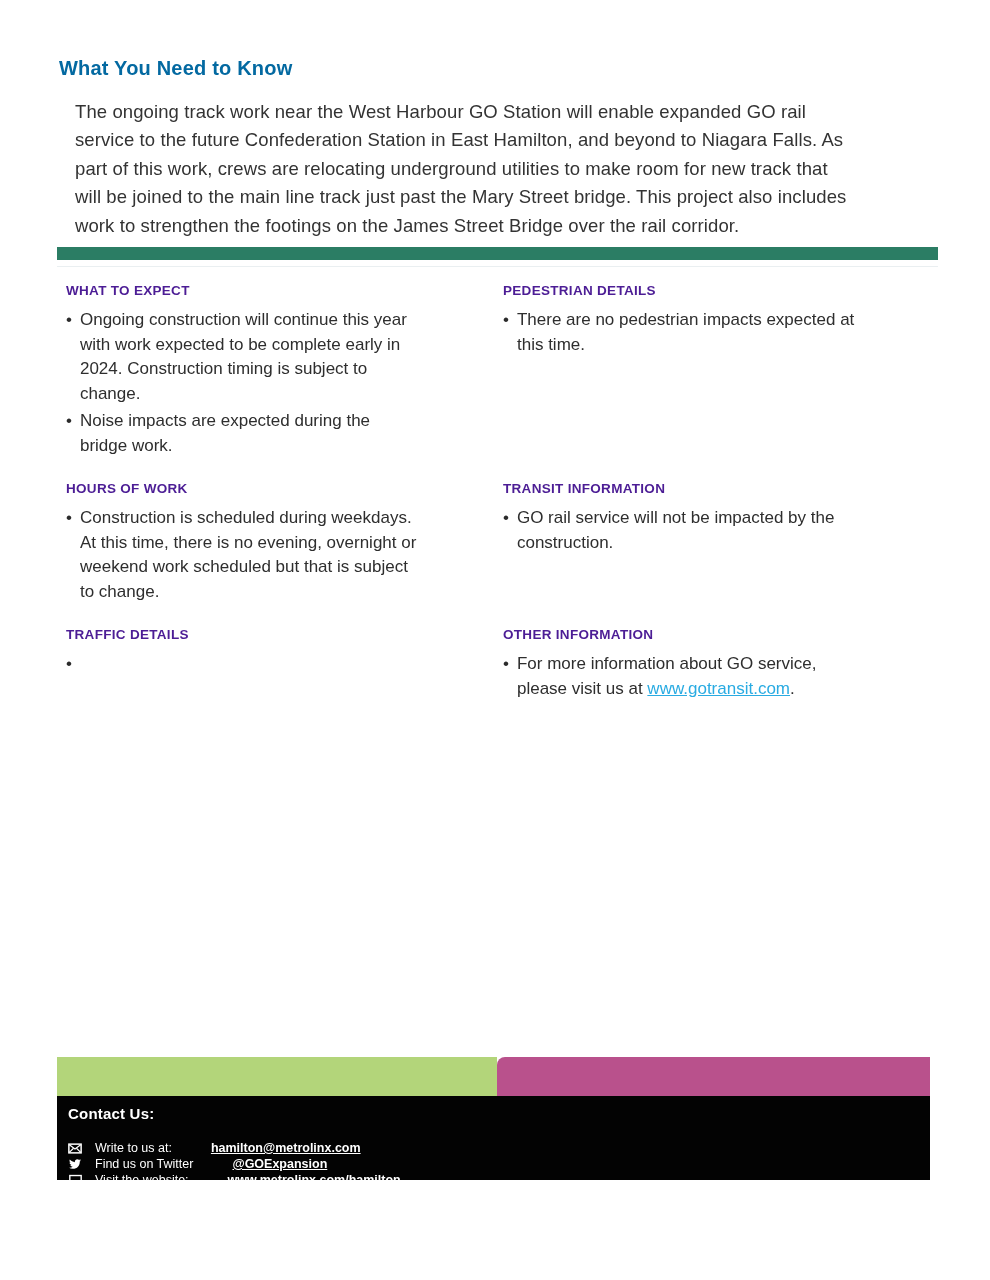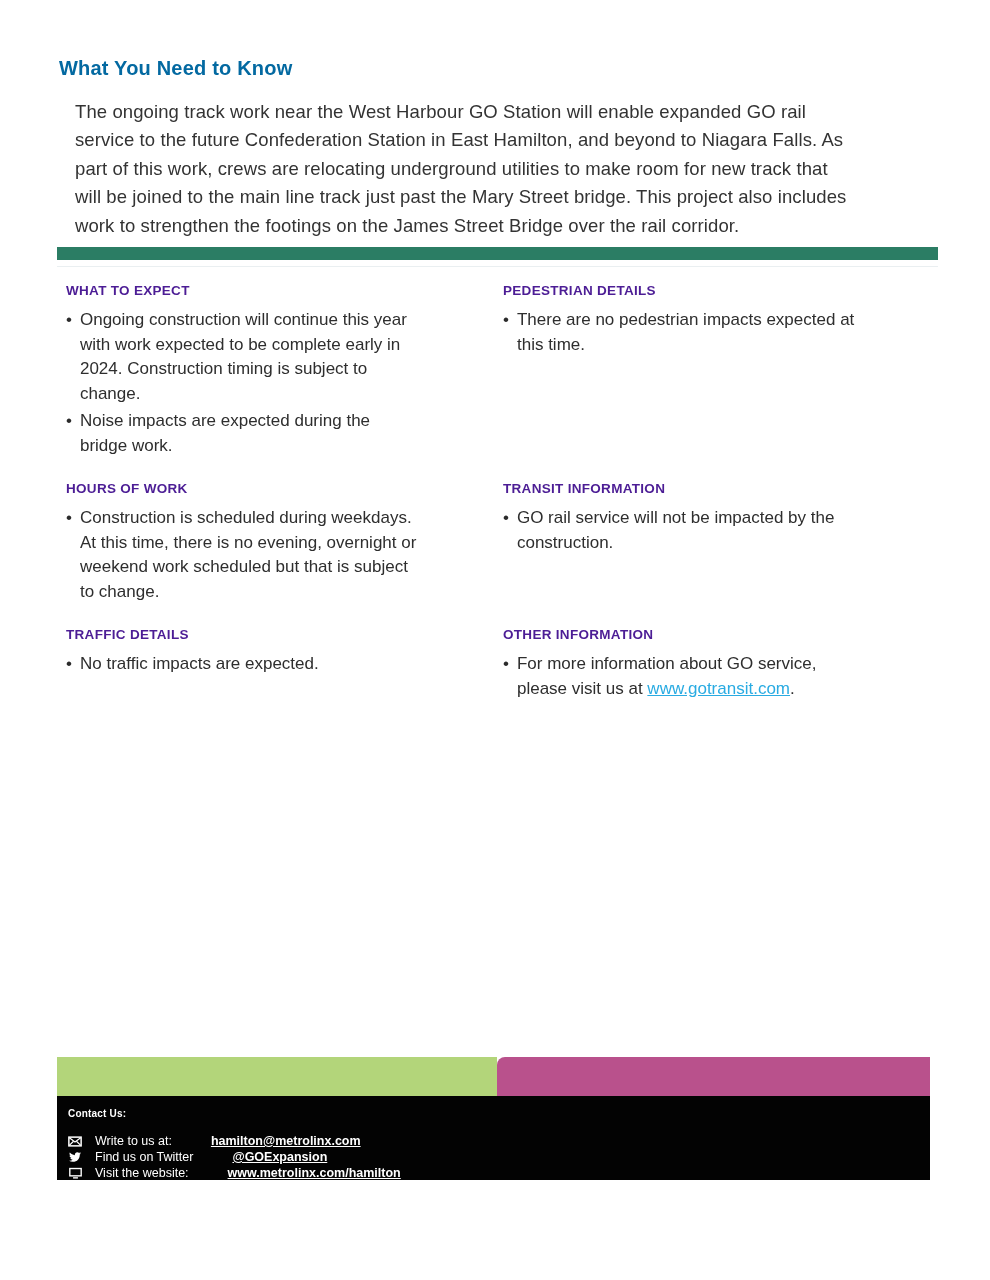--- a/index.html
+++ b/index.html
@@ -73,22 +73,22 @@
   .strip .green{width:440px;height:100%;background:var(--green-bar);}
   .strip .magenta{flex:1;height:100%;background:var(--magenta-bar);border-top-left-radius:8px;}
 
   
   .contact{
     position:absolute;left:57px;top:1096px;width:873px;height:84px;
     background:#030303;color:#ffffff;
     padding:10px 0 0 11px;
   }
   .contact-title{
-    font-size:10px;font-weight:bold;line-height:16px;
-    letter-spacing:.2px;margin-bottom:11px;
+    font-size:15px;font-weight:bold;line-height:16px;
+    letter-spacing:.2px;margin-bottom:18px;
   }
   .contact-row{
     display:flex;align-items:center;gap:13px;
     font-size:12.5px;line-height:16px;
   }
   .contact-row .icn{flex:0 0 auto;display:inline-flex;width:14px;justify-content:center;}
   a.footer-link{
     color:#ffffff;font-weight:bold;text-decoration:underline;cursor:pointer;margin-left:26px;
   }
 </style>
@@ -162,21 +162,20 @@
 construction.</span>
           </li>
       </ul>
     </div>
 
     <div class="section">
       <h2>TRAFFIC DETAILS</h2>
       <ul class="bullets">
         <li>
             <span class="dot">•</span>
-            <span class="btxt">No traffic impacts are expected.</span>
           </li>
       </ul>
     </div>
 
     <div class="section">
       <h2>OTHER INFORMATION</h2>
       <ul class="bullets">
         <li>
             <span class="dot">•</span>
             <span class="btxt"><span>For more information about GO service,

